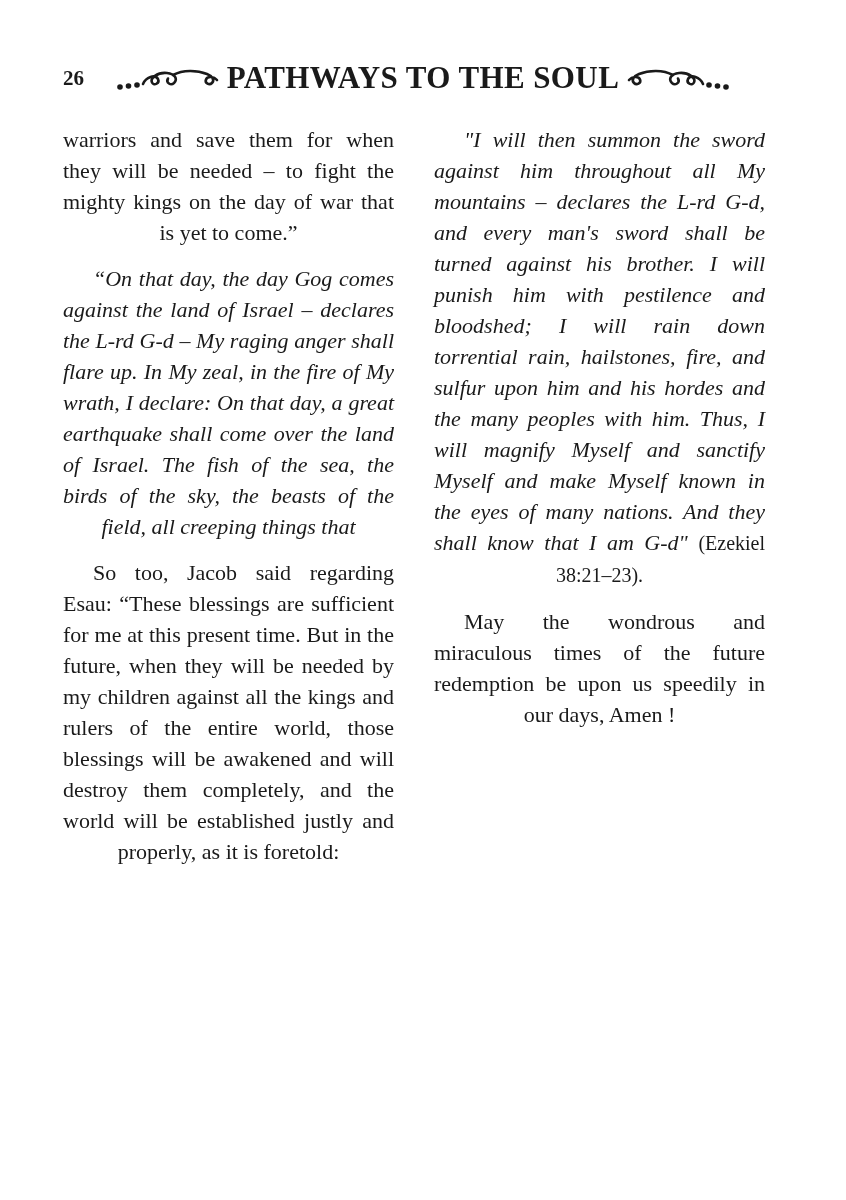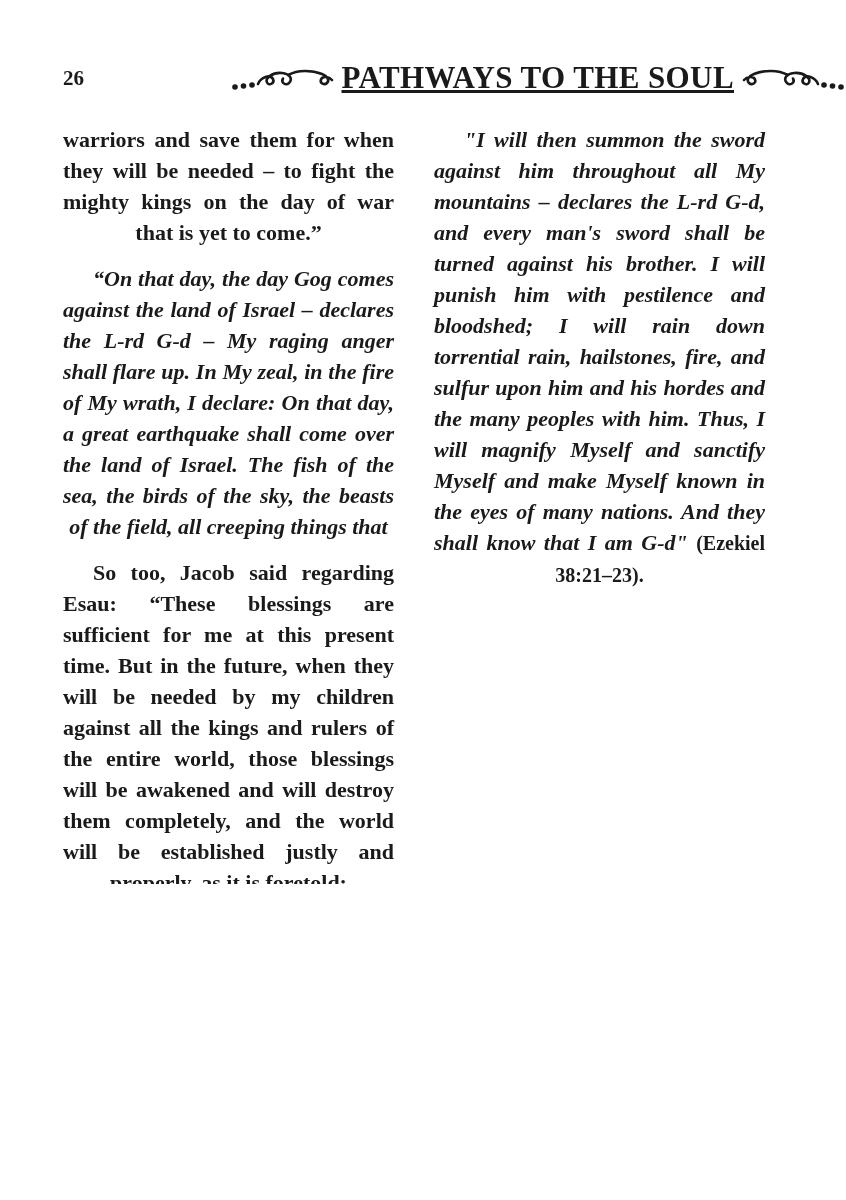--- a/index.html
+++ b/index.html
@@ -28,25 +28,24 @@
   }
   .page-num {
     position: absolute;
     left: 63px;
     top: 66px;
     font-size: 21px;
     font-weight: bold;
   }
   .title-row {
     display: flex;
-    justify-content: flex-end;
+    justify-content: center;
     align-items: center;
     gap: 8px;
     height: 40px;
-    text-decoration: underline;
   }
   .book-title {
     margin: 0;
     font-size: 31px;
     font-weight: bold;
     letter-spacing: 0.4px;
     white-space: nowrap;
   }
   .flourish {
     display: inline-flex;
@@ -58,21 +57,20 @@
     text-align: center;
     font-size: 19px;
     font-weight: bold;
   }
   
   .columns {
     display: flex;
     gap: 40px;
     width: 702px;
     margin: 26px 0 0 63px;
-    font-weight: bold;
   }
   .col {
     width: 331px;
     font-size: 22px;
     line-height: 31px;
   }
   .col p {
     margin: 0 0 15px 0;
     text-align: justify;
     text-align-last: center;
@@ -131,20 +129,21 @@
   <div class="columns">
 
     <div class="col">
       <p>warriors and save them for when they will be needed – to fight the mighty kings on the day of war that is yet to come.”</p>
       <p class="indent italic">“On that day, the day Gog comes against the land of Israel – declares the L-rd G-d – My raging anger shall flare up. In My zeal, in the fire of My wrath, I declare: On that day, a great earthquake shall come over the land of Israel. The fish of the sea, the birds of the sky, the beasts of the field, all creeping things that</p>
       <p class="indent">So too, Jacob said regarding Esau: “These blessings are sufficient for me at this present time. But in the future, when they will be needed by my children against all the kings and rulers of the entire world, those blessings will be awakened and will destroy them completely, and the world will be established justly and properly, as it is foretold:</p>
     </div>
 
     <div class="col">
       <p class="indent"><span class="italic">"I will then summon the sword against him throughout all My mountains – declares the L-rd G-d, and every man's sword shall be turned against his brother. I will punish him with pestilence and bloodshed; I will rain down torrential rain, hailstones, fire, and sulfur upon him and his hordes and the many peoples with him. Thus, I will magnify Myself and sanctify Myself and make Myself known in the eyes of many nations. And they shall know that I am G-d"</span> <span class="cite">(Ezekiel 38:21–23).</span></p>
+      <p class="indent">May the wondrous and miraculous times of the future redemption be upon us speedily in our days, Amen !</p>
     </div>
 
   </div>
 
   <div class="ornament-wrap">
     <svg width="380" height="112" viewBox="0 0 380 112" aria-hidden="true">
       <defs>
         <g id="halfFlourish" fill="none" stroke="#1a1a1a" stroke-width="3.4" stroke-linecap="round">
           <path d="M190,56 C158,24 96,12 62,26 C40,35 40,56 60,60 C78,63.5 88,50 78,42 C70,35.5 57,40 57,50"></path>
           <path d="M190,32 C150,18 104,26 80,44 C66,56 76,70 92,66 C118,59.5 152,47 190,60"></path>

